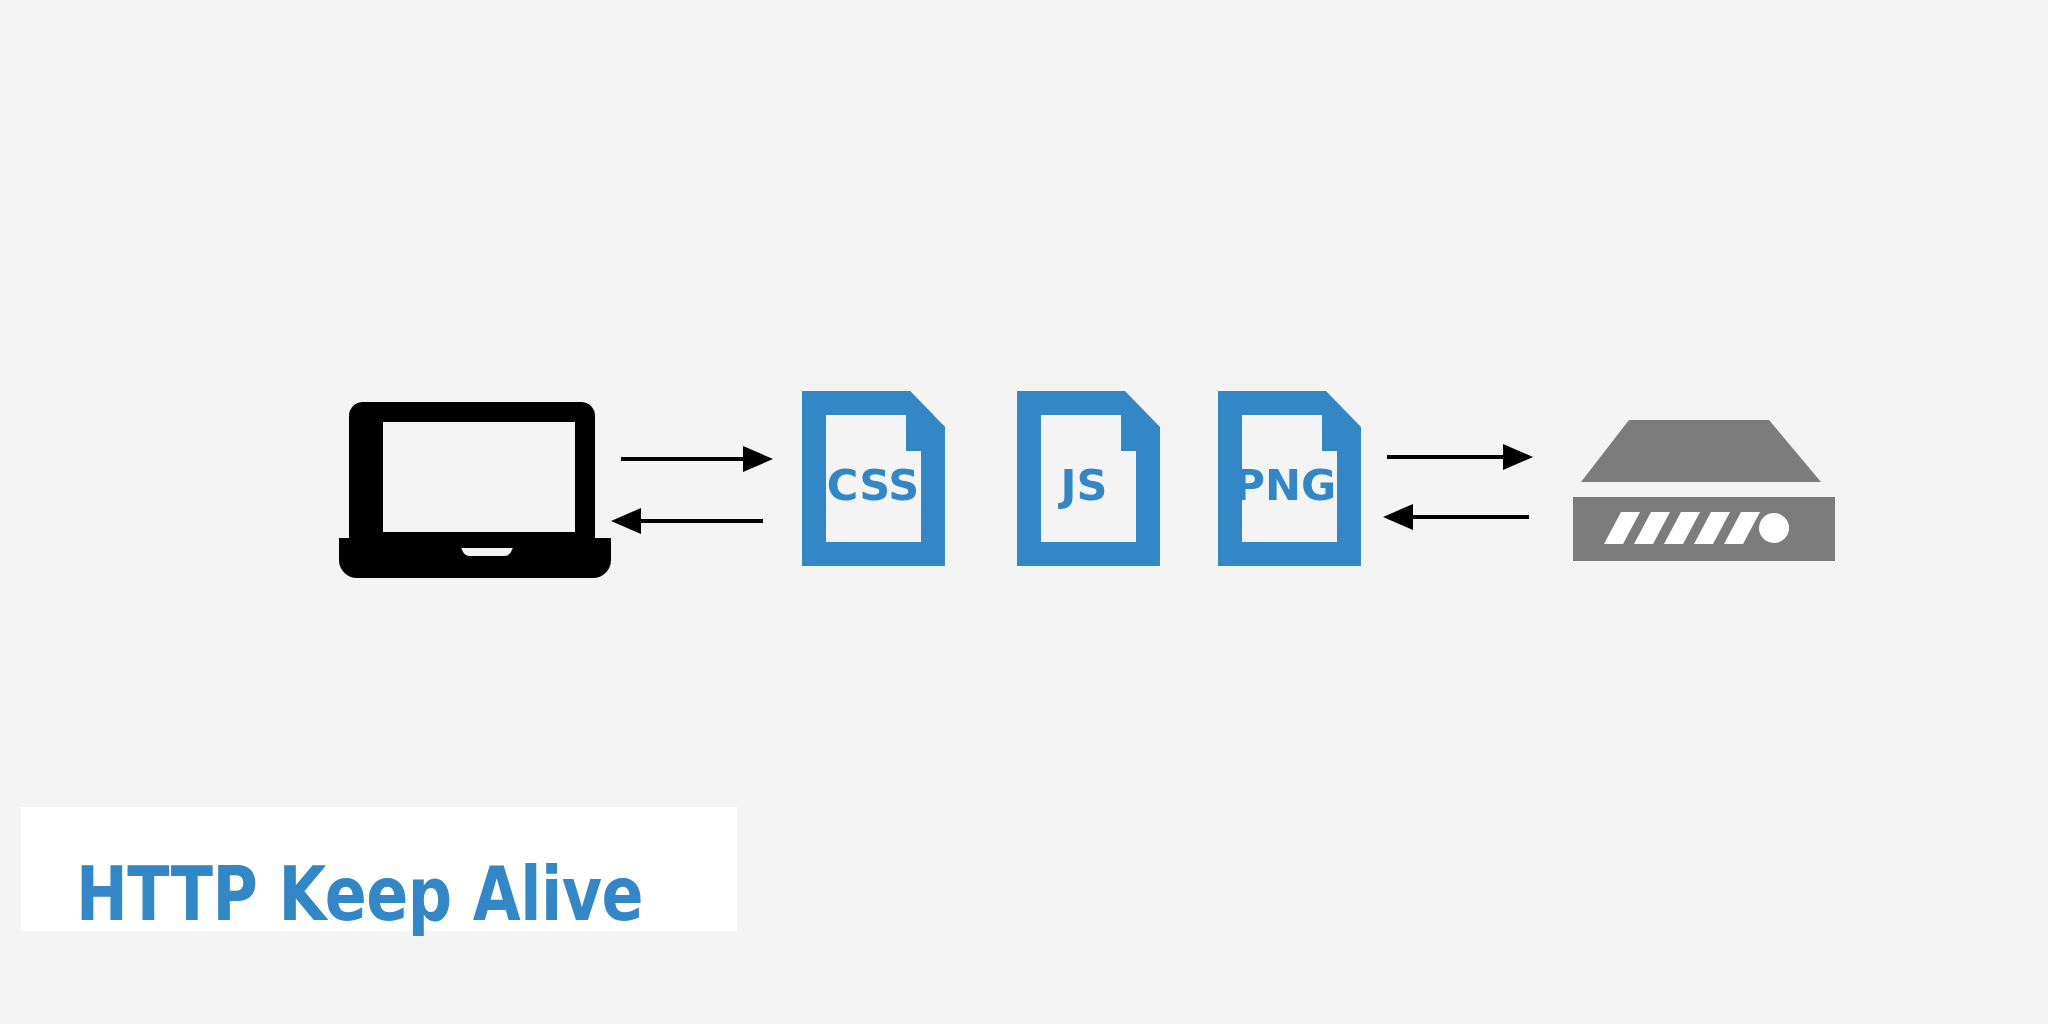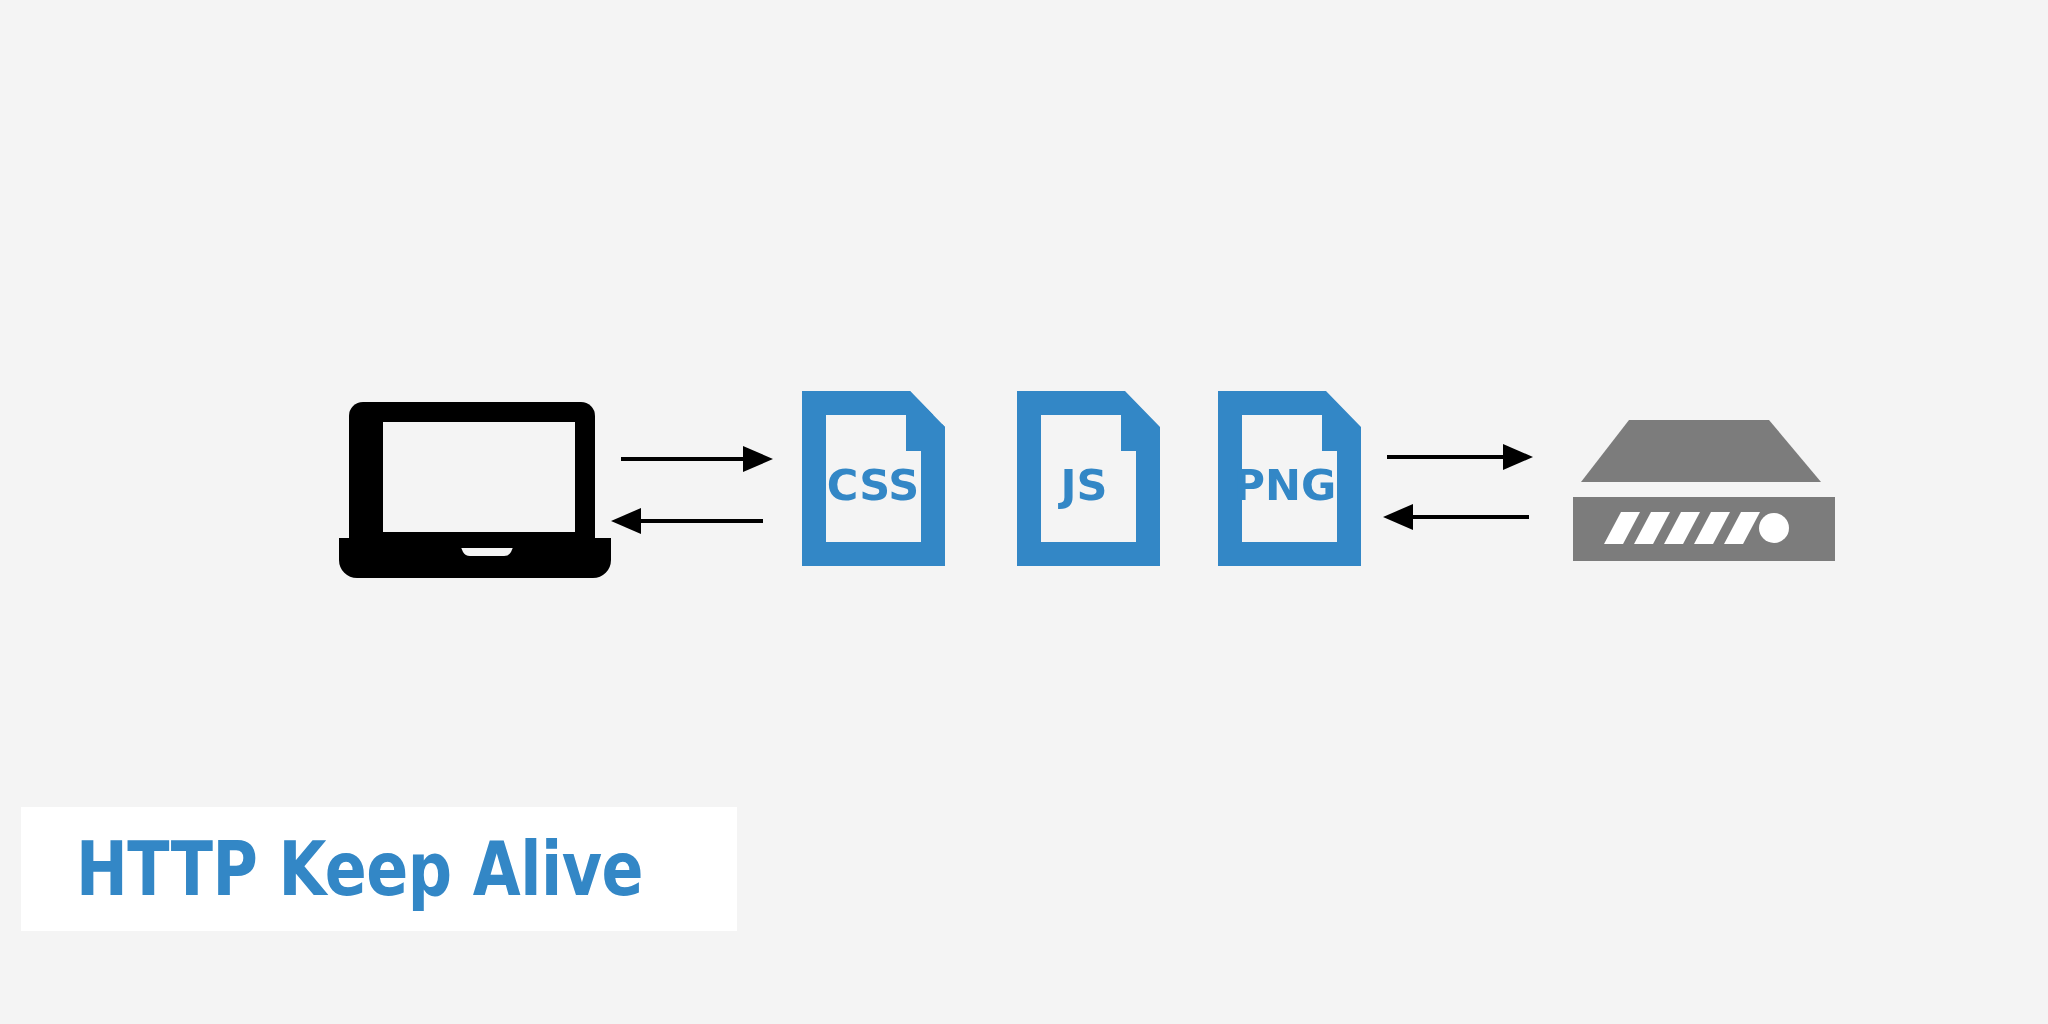--- a/index.html
+++ b/index.html
@@ -38,21 +38,21 @@
 
   
   #title-banner {
     position: absolute;
     left: 0;
     top: 807px;
     width: 716px;
     height: 124px;
     background: #ffffff;
     display: flex;
-    align-items: center;
+    align-items: flex-end;
     box-sizing: border-box;
     padding-left: 55px;
   }
   #title-text {
     color: #3387c6;
     font-family: "Liberation Sans Narrow", "DejaVu Sans Condensed", "Liberation Sans", sans-serif;
     font-size: 74px;
     font-weight: bold;
     letter-spacing: -0.5px;
     line-height: 1;

